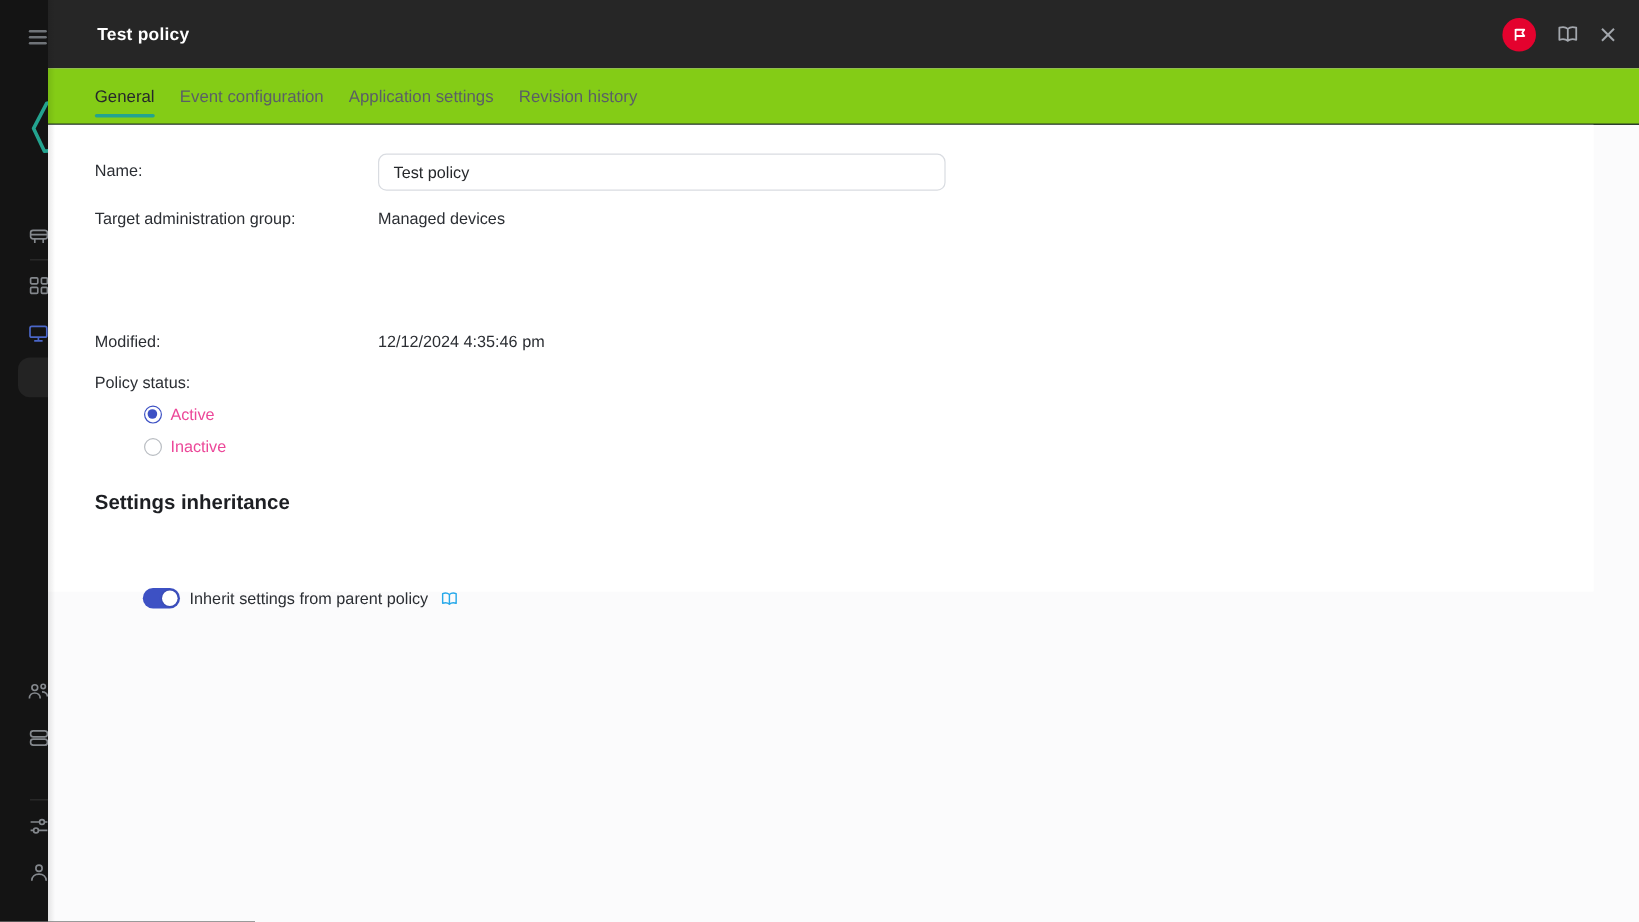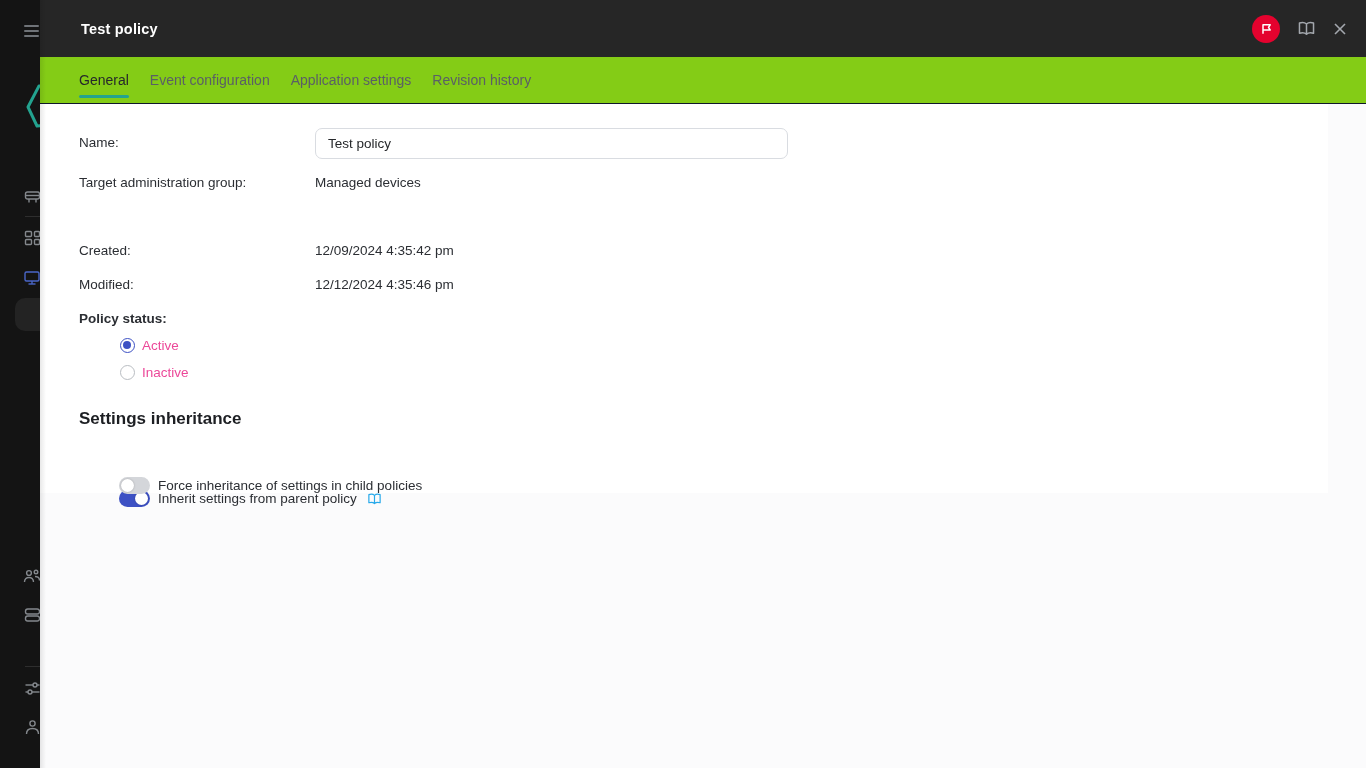--- a/index.html
+++ b/index.html
@@ -185,29 +185,25 @@
 
       <div class="row" style="top:31px;">
         <span class="lbl">Name:</span>
       </div>
       <input class="name-input" type="text" value="Test policy" style="">
 
       <div class="row" style="top:71px;">
         <span class="lbl">Target administration group:</span>
         <span>Managed devices</span>
       </div>
-      <div class="row" style="top:139px;">
-        <span class="lbl">Created:</span>
-        <span>12/09/2024 4:35:42 pm</span>
-      </div>
       <div class="row" style="top:173px;">
         <span class="lbl">Modified:</span>
         <span>12/12/2024 4:35:46 pm</span>
       </div>
-      <div class="row" style="top:207px;font-weight:bold;">
+      <div class="row" style="top:207px;">
         <span class="lbl">Policy status:</span>
       </div>
 
       <div class="radio-row" style="top:234px;">
         <span class="radio checked"></span>
         <span>Active</span>
       </div>
       <div class="radio-row" style="top:261px;">
         <span class="radio"></span>
         <span>Inactive</span>
@@ -217,20 +213,16 @@
 
       <div class="toggle-row" style="top:358px;margin-top:28px;">
         <span class="toggle on"></span>
         <span>Inherit settings from parent policy</span>
         <span class="help-book">
           <svg width="15" height="12" viewBox="0 0 20 16">
               <path d="M10 3.2 C8 1.4 5 1.4 2.5 2.2 V13 C5 12.2 8 12.2 10 14 C12 12.2 15 12.2 17.5 13 V2.2 C15 1.4 12 1.4 10 3.2 Z M10 3.2 V14" stroke-linejoin="round"></path>
             </svg>
         </span>
       </div>
-      <div class="toggle-row" style="top:373px;">
-        <span class="toggle off"></span>
-        <span>Force inheritance of settings in child policies</span>
-      </div>
 
     </section>
   </main>
 </div>
 
 </body></html>

